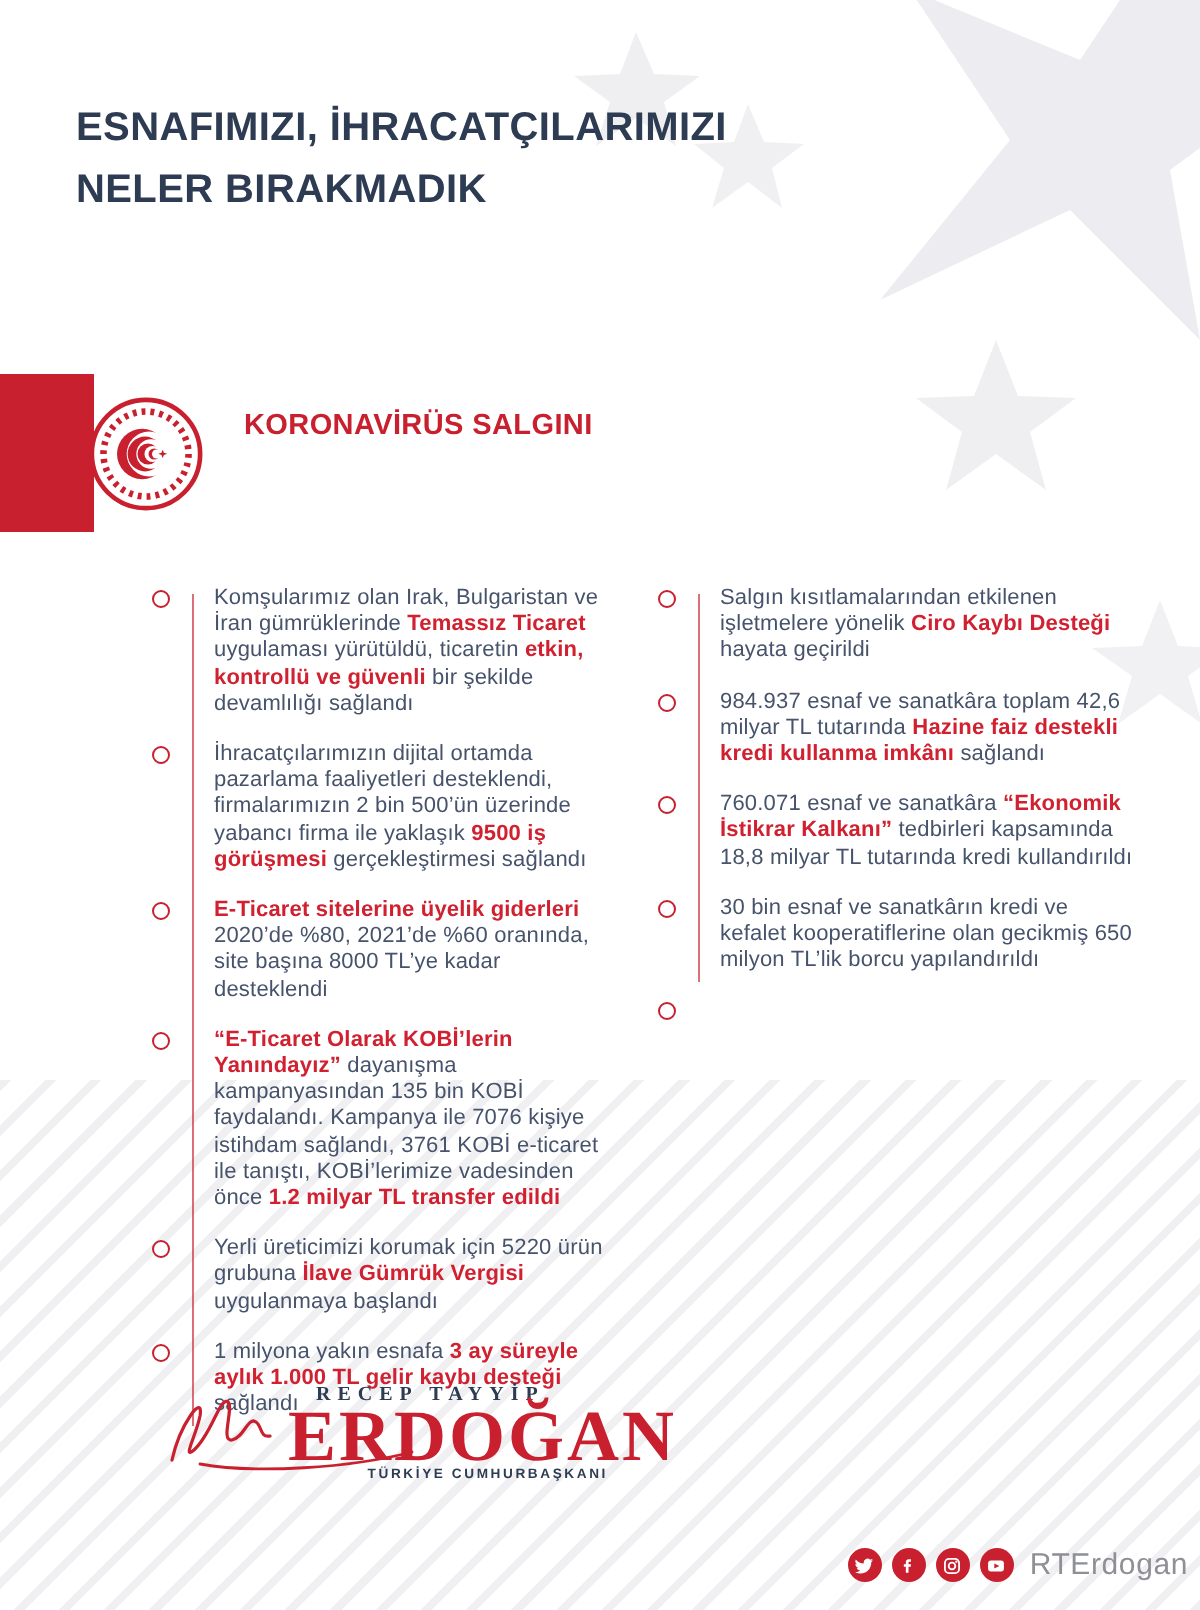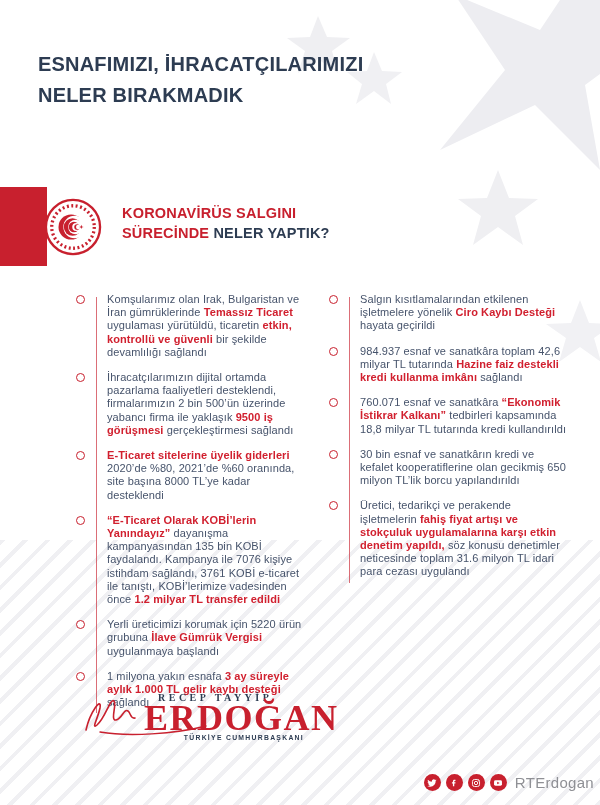--- a/index.html
+++ b/index.html
@@ -82,24 +82,20 @@
       <circle cx="3.4" cy="0" r="4.2" fill="#ffffff"></circle>
       <circle cx="4.2" cy="0" r="2.9" fill="#c8202e"></circle>
       <circle cx="5.4" cy="0" r="2.3" fill="#ffffff"></circle>
       <polygon fill="#c8202e" points="8.6,-2.2 9.3,-0.6 11,-0.1 9.3,0.5 8.6,2.1 8,0.5 6.3,-0.1 8,-0.6"></polygon>
     </svg>
   </div>
   <div class="banner-text">
     <div>
       <span class="banner-red">KORONAVİRÜS SALGINI</span>
     </div>
-    <div>
-      <span class="banner-red">SÜRECİNDE</span>
-      <span class="banner-navy">NELER YAPTIK?</span>
-    </div>
   </div>
 
   <main class="columns">
     <section class="col" id="col-left">
         <div class="item">
           <span class="marker"></span>
           <p class="itext"><span>Komşularımız olan Irak, Bulgaristan ve İran gümrüklerinde </span><span class="em">Temassız Ticaret</span><span> uygulaması yürütüldü, ticaretin </span><span class="em">etkin, kontrollü ve güvenli</span><span> bir şekilde devamlılığı sağlandı</span></p>
         </div>
         <div class="item">
           <span class="marker"></span>
@@ -134,21 +130,20 @@
         <div class="item">
           <span class="marker"></span>
           <p class="itext"><span>760.071 esnaf ve sanatkâra </span><span class="em">“Ekonomik İstikrar Kalkanı”</span><span> tedbirleri kapsamında 18,8 milyar TL tutarında kredi kullandırıldı</span></p>
         </div>
         <div class="item">
           <span class="marker"></span>
           <p class="itext"><span>30 bin esnaf ve sanatkârın kredi ve kefalet kooperatiflerine olan gecikmiş 650 milyon TL’lik borcu yapılandırıldı</span></p>
         </div>
         <div class="item">
           <span class="marker"></span>
-          <p class="itext"><span>Üretici, tedarikçi ve perakende işletmelerin </span><span class="em">fahiş fiyat artışı ve stokçuluk uygulamalarına karşı etkin denetim yapıldı,</span><span> söz konusu denetimler neticesinde toplam 31.6 milyon TL idari para cezası uygulandı</span></p>
         </div>
       </section>
   </main>
 
   <footer class="sig-block">
     <svg class="sig-svg" width="130" height="52" viewBox="0 0 130 52" xmlns="http://www.w3.org/2000/svg">
       <path d="M6 42 C10 24 22 8 20 20 C18 30 11 42 17 37 C26 29 30 10 34 13 C37 16 30 33 36 32 C42 31 44 20 48 23 C51 25 50 31 55 30" fill="none" stroke="#c8202e" stroke-width="1.6" stroke-linecap="round"></path>
       <path d="M20 44 C48 49 95 46 126 38" fill="none" stroke="#c8202e" stroke-width="1.4" stroke-linecap="round"></path>
     </svg>
     <div class="sig-text">

